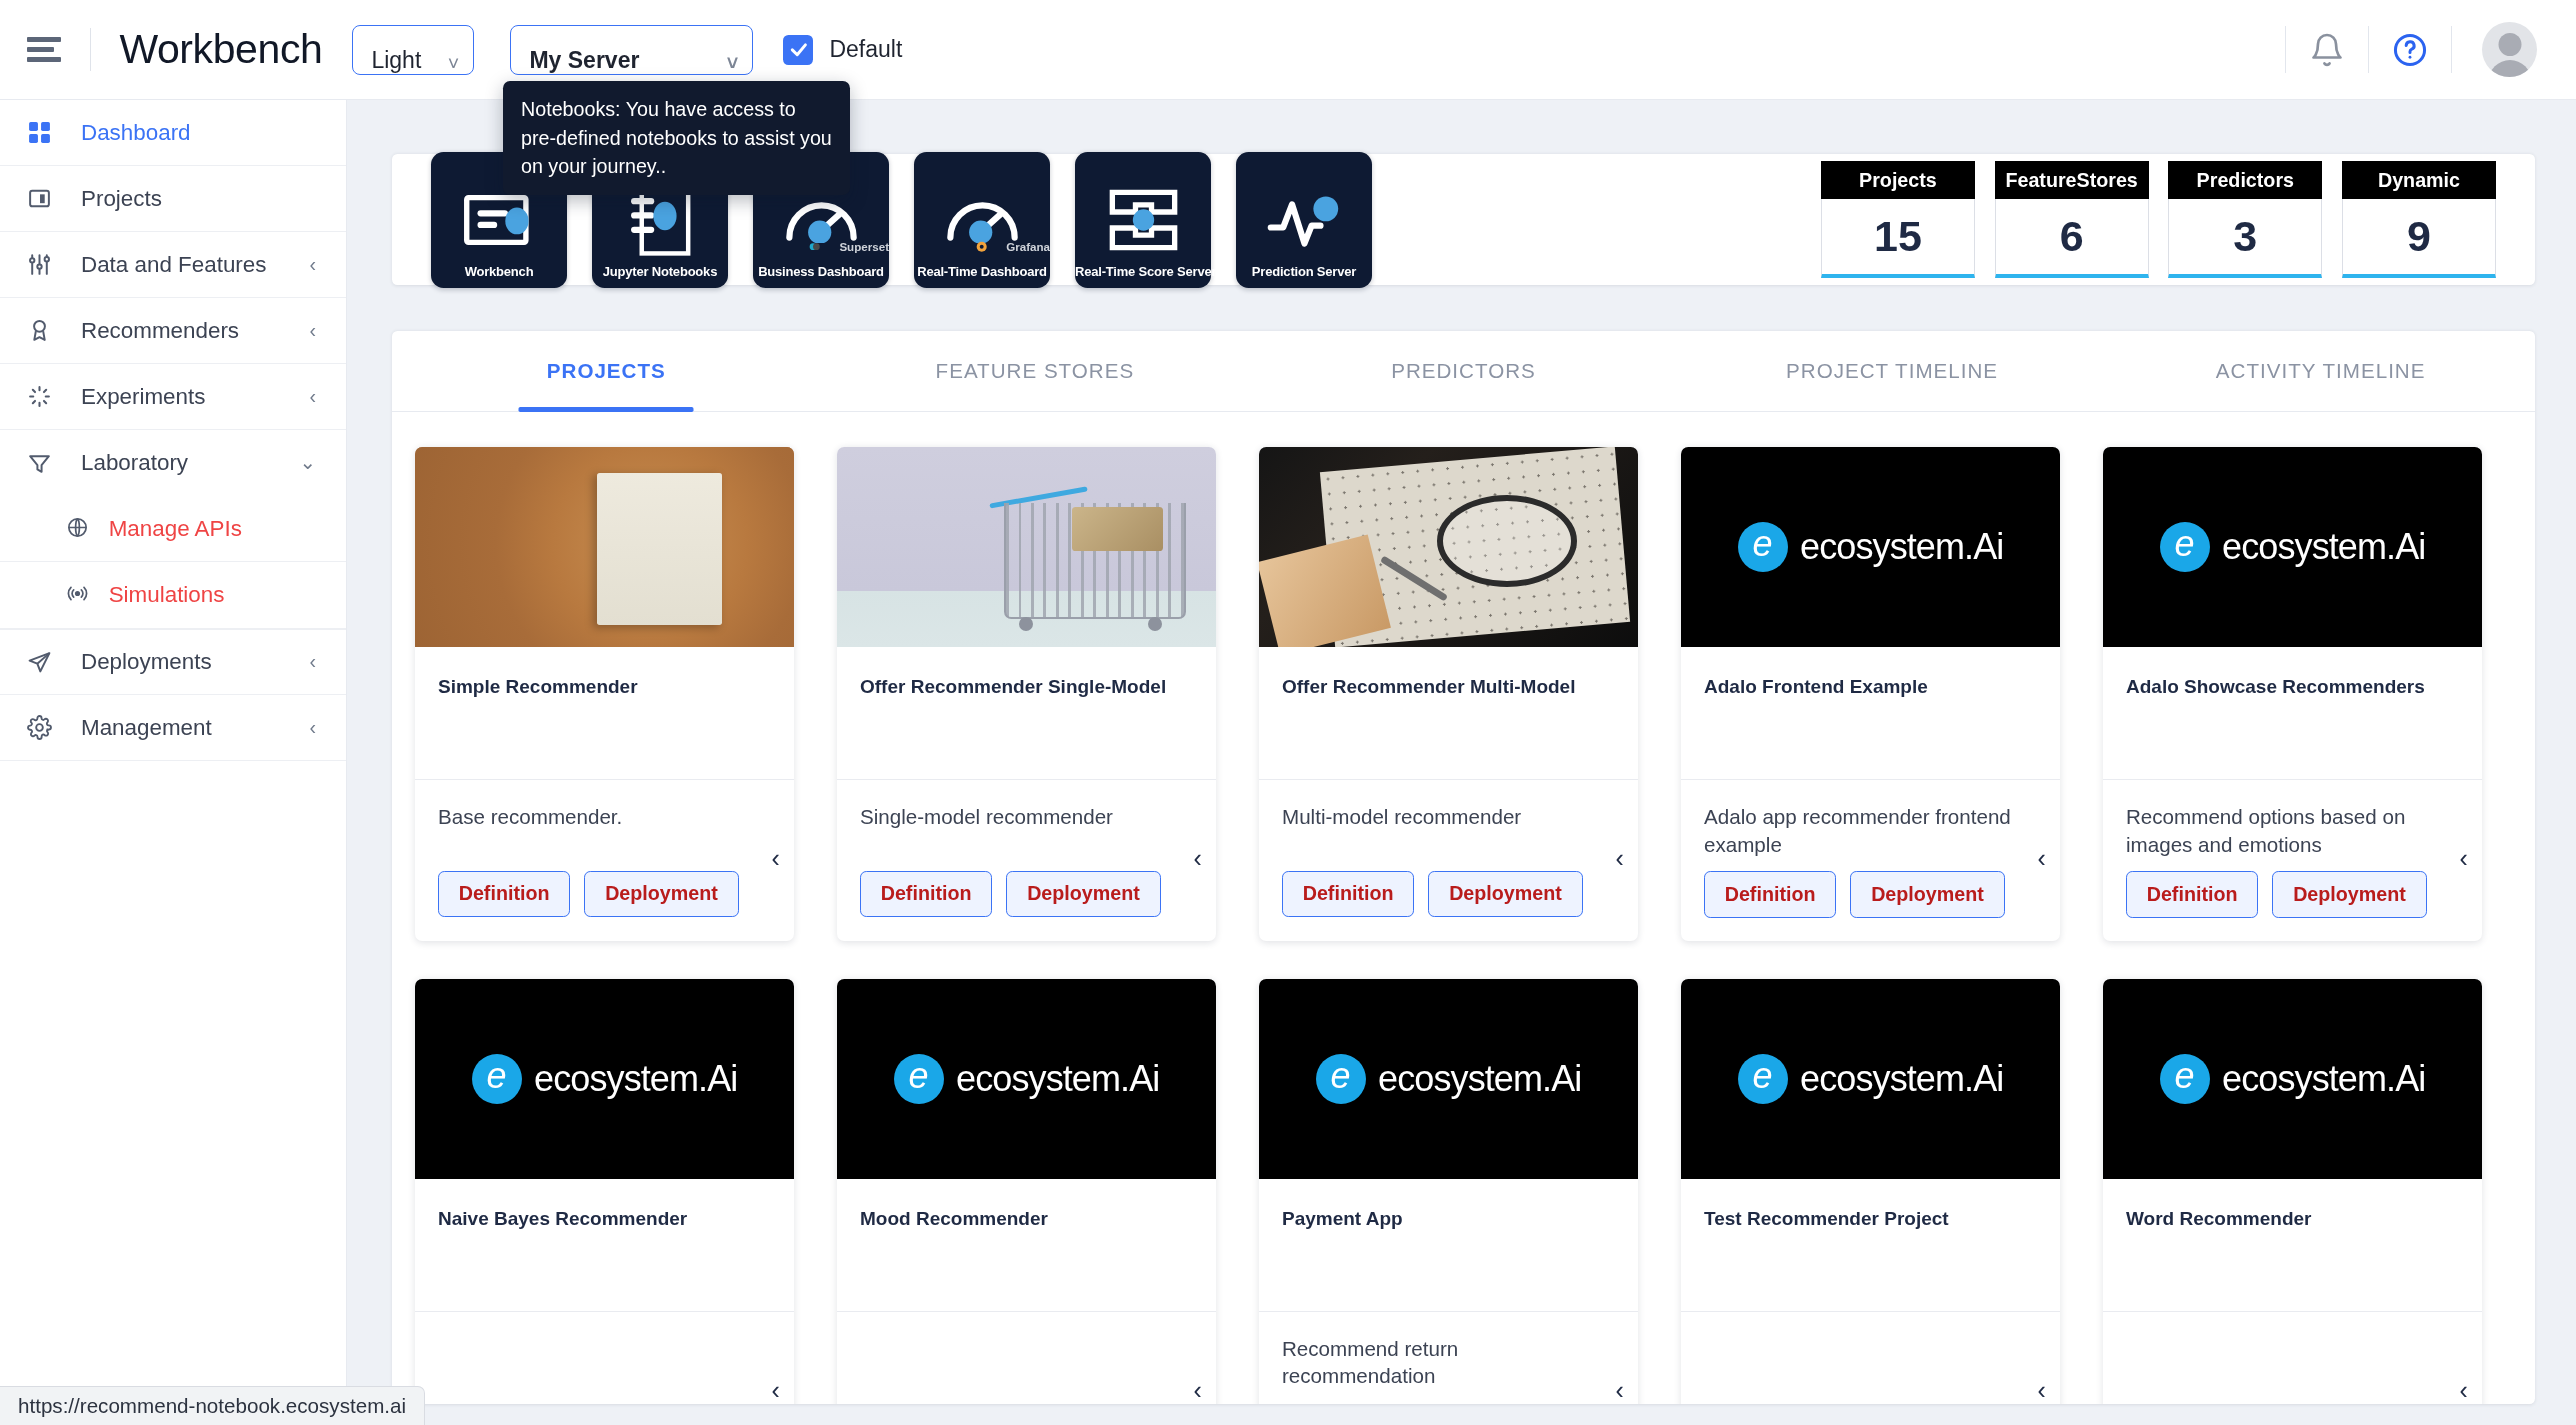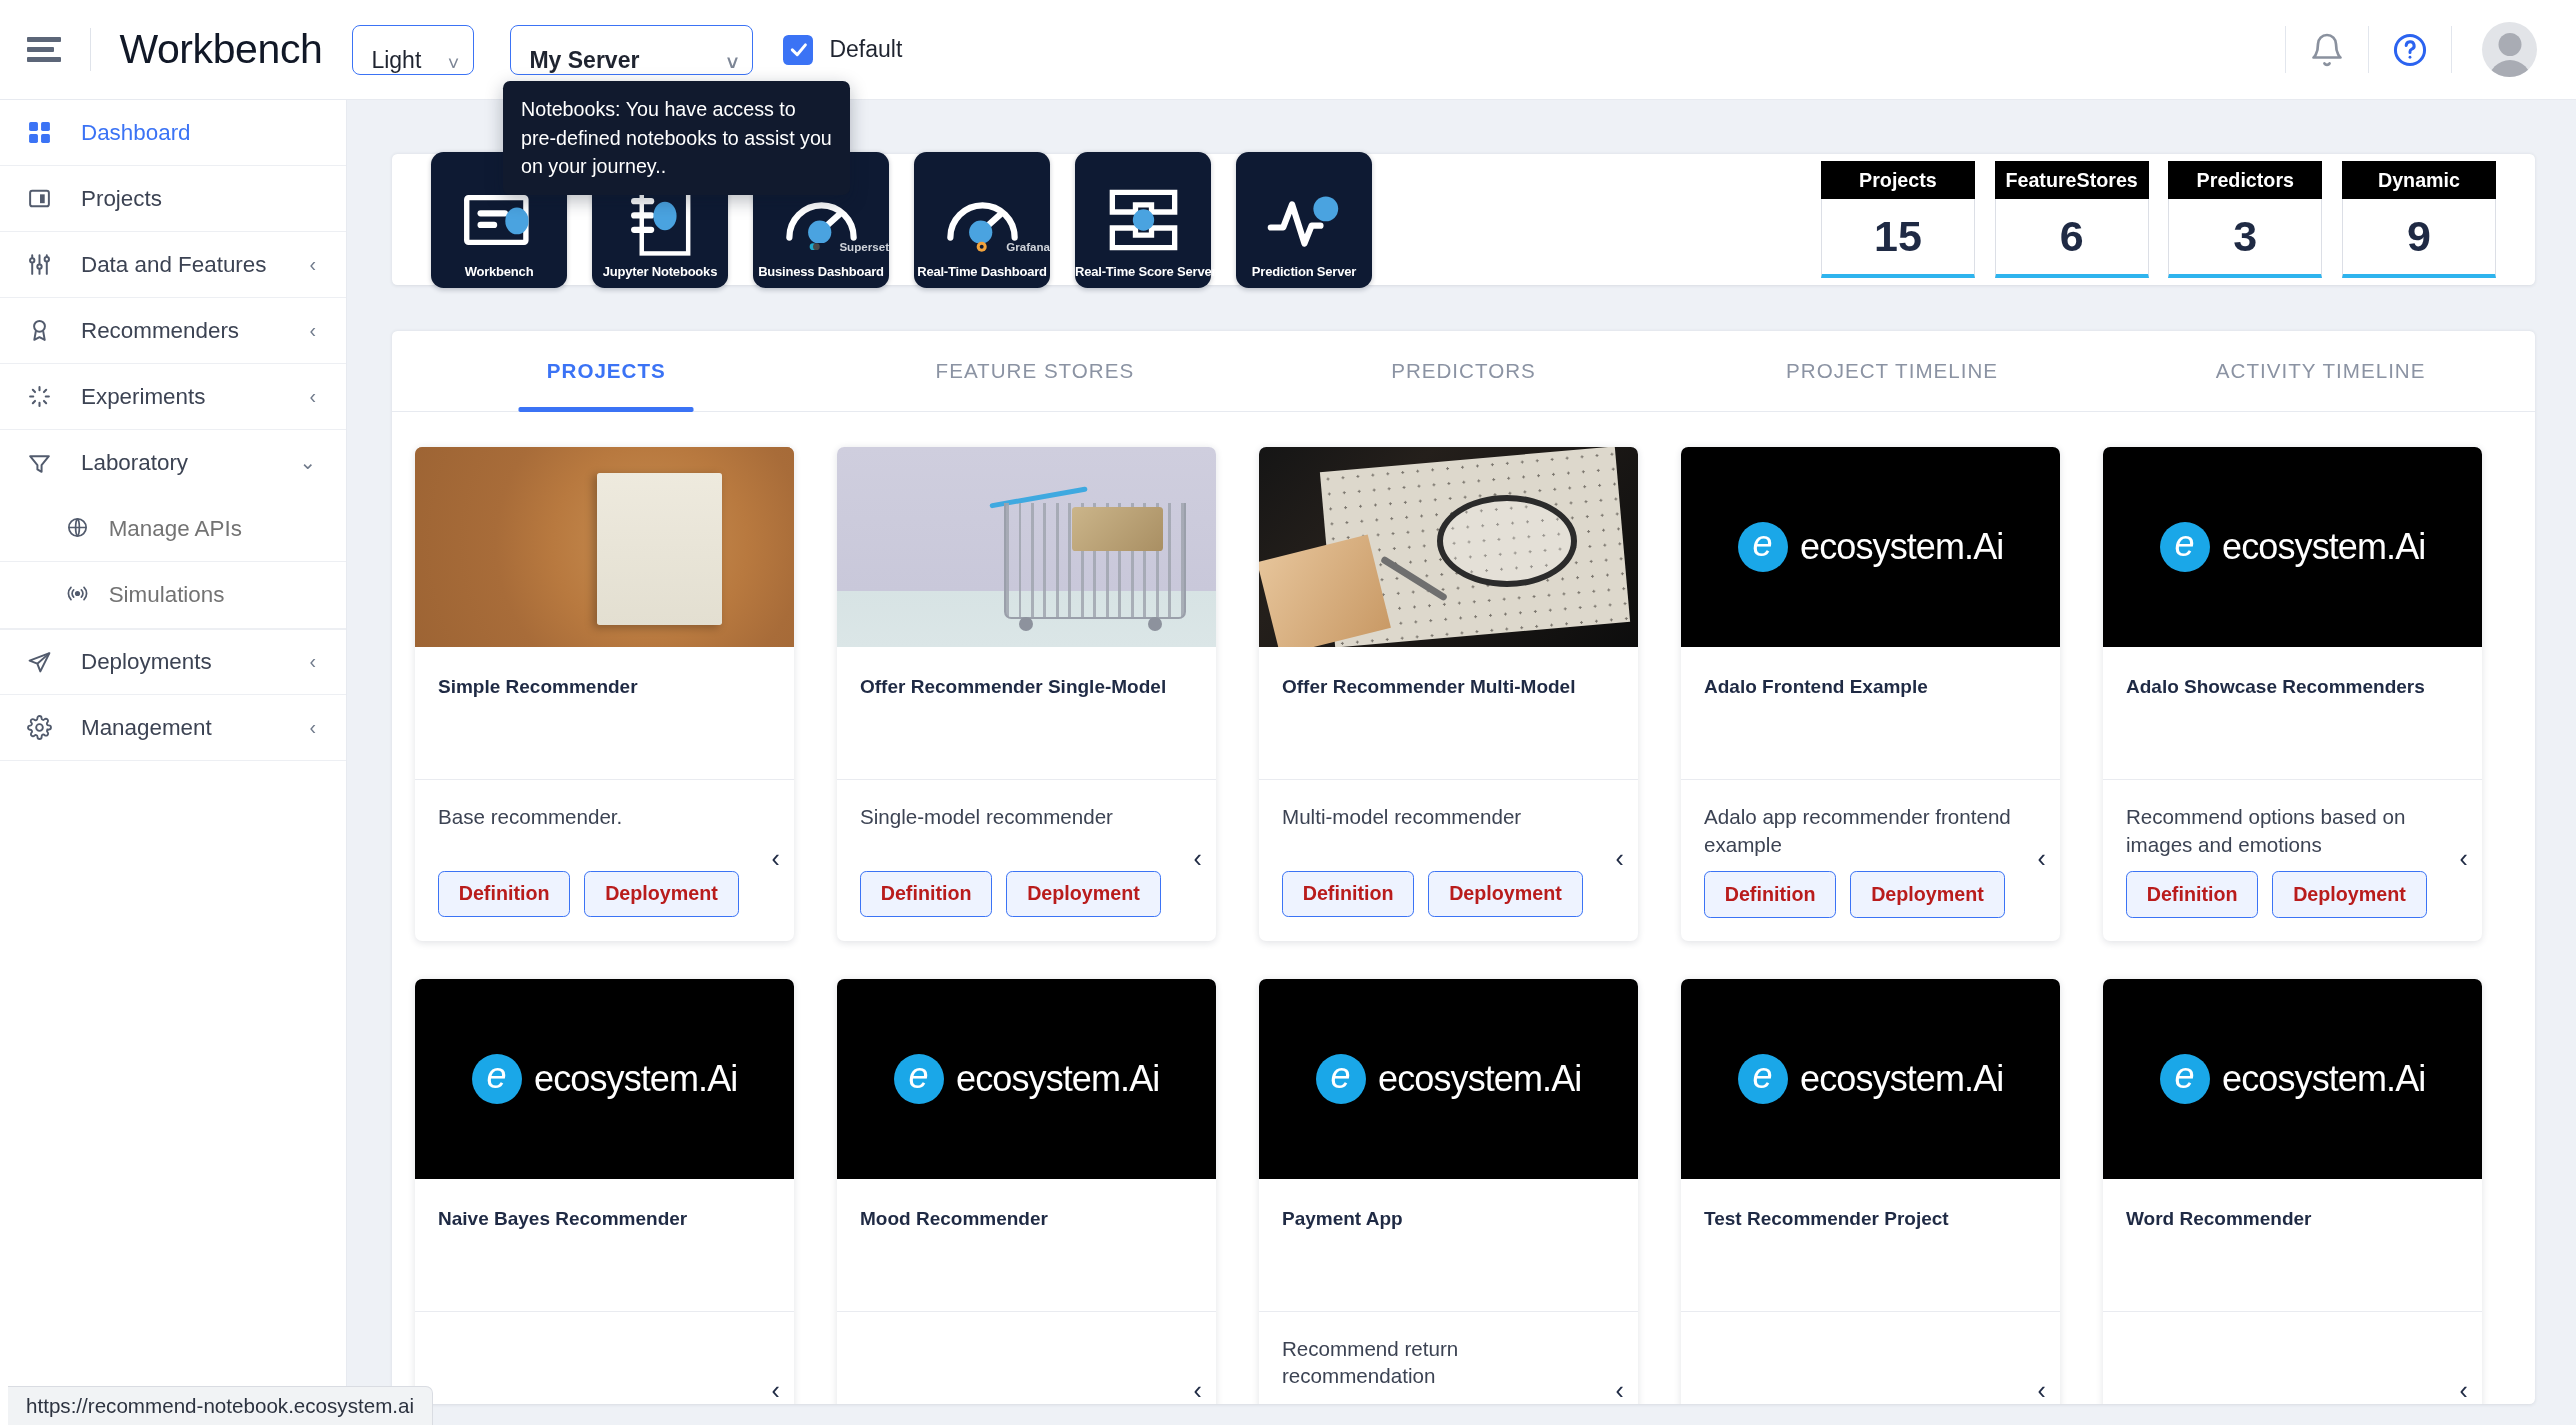--- a/index.html
+++ b/index.html
@@ -96,21 +96,21 @@
   }
   .nav-item .ico { width: 36px; display:flex; align-items:center; justify-content:flex-start; }
   .nav-item .lbl { margin-left: 18px; font-size: 22.4px; color: #3c4353; white-space: nowrap; }
   .nav-item.active .lbl { color: #3b73f5; }
   .nav-item .caret { margin-left:auto; color:#707a8b; font-size: 19.7px; line-height:1; }
   .nav-item.no-border { border-bottom: none; }
   .nav-sub {
     height: 66px; display:flex; align-items:center; padding-left: 66px;
     border-bottom: 0.9px solid #edeff3; cursor:pointer;
   }
-  .nav-sub .lbl { margin-left: 19.7px; font-size: 22.4px; color:#737373; }
+  .nav-sub .lbl { margin-left: 19.7px; font-size: 22.4px; color:#ef4444; }
   .sub-group { border-bottom: 0.9px solid #edeff3; }
 
   
   .main {
     position:absolute; top:100px; left:347px; width: 2229px; height: 1326px;
     background:#eef1f6; overflow:hidden;
   }
   .panel {
     background:#fff; border-radius: 5.4px;
     box-shadow: 0 0.9px 3.6px rgba(30,40,60,.10);
@@ -263,21 +263,21 @@
     font-size: 19.7px; font-weight:700; cursor:pointer; white-space:nowrap;
     font-family: "Liberation Sans", sans-serif;
   }
   .card-arrow {
     position:absolute; right: 14.3px; top: 66px;
     font-size: 25px; color:#1f2a44; cursor:pointer; line-height:1;
   }
 
   
   .statusbar {
-    position:absolute; left: 8px; bottom: 0; height: 39px;
+    position:absolute; left: 0; bottom: 0; height: 39px;
     background:#f1f3f5; border: 0.9px solid #d9dce2; border-left:none; border-bottom:none;
     border-radius: 0 7.2px 0 0; padding: 0 18px;
     display:flex; align-items:center; font-size: 20.6px; color:#2d3340;
     z-index: 70;
   }
 </style>
 </head>
 <body>
 
 <div class="header">

